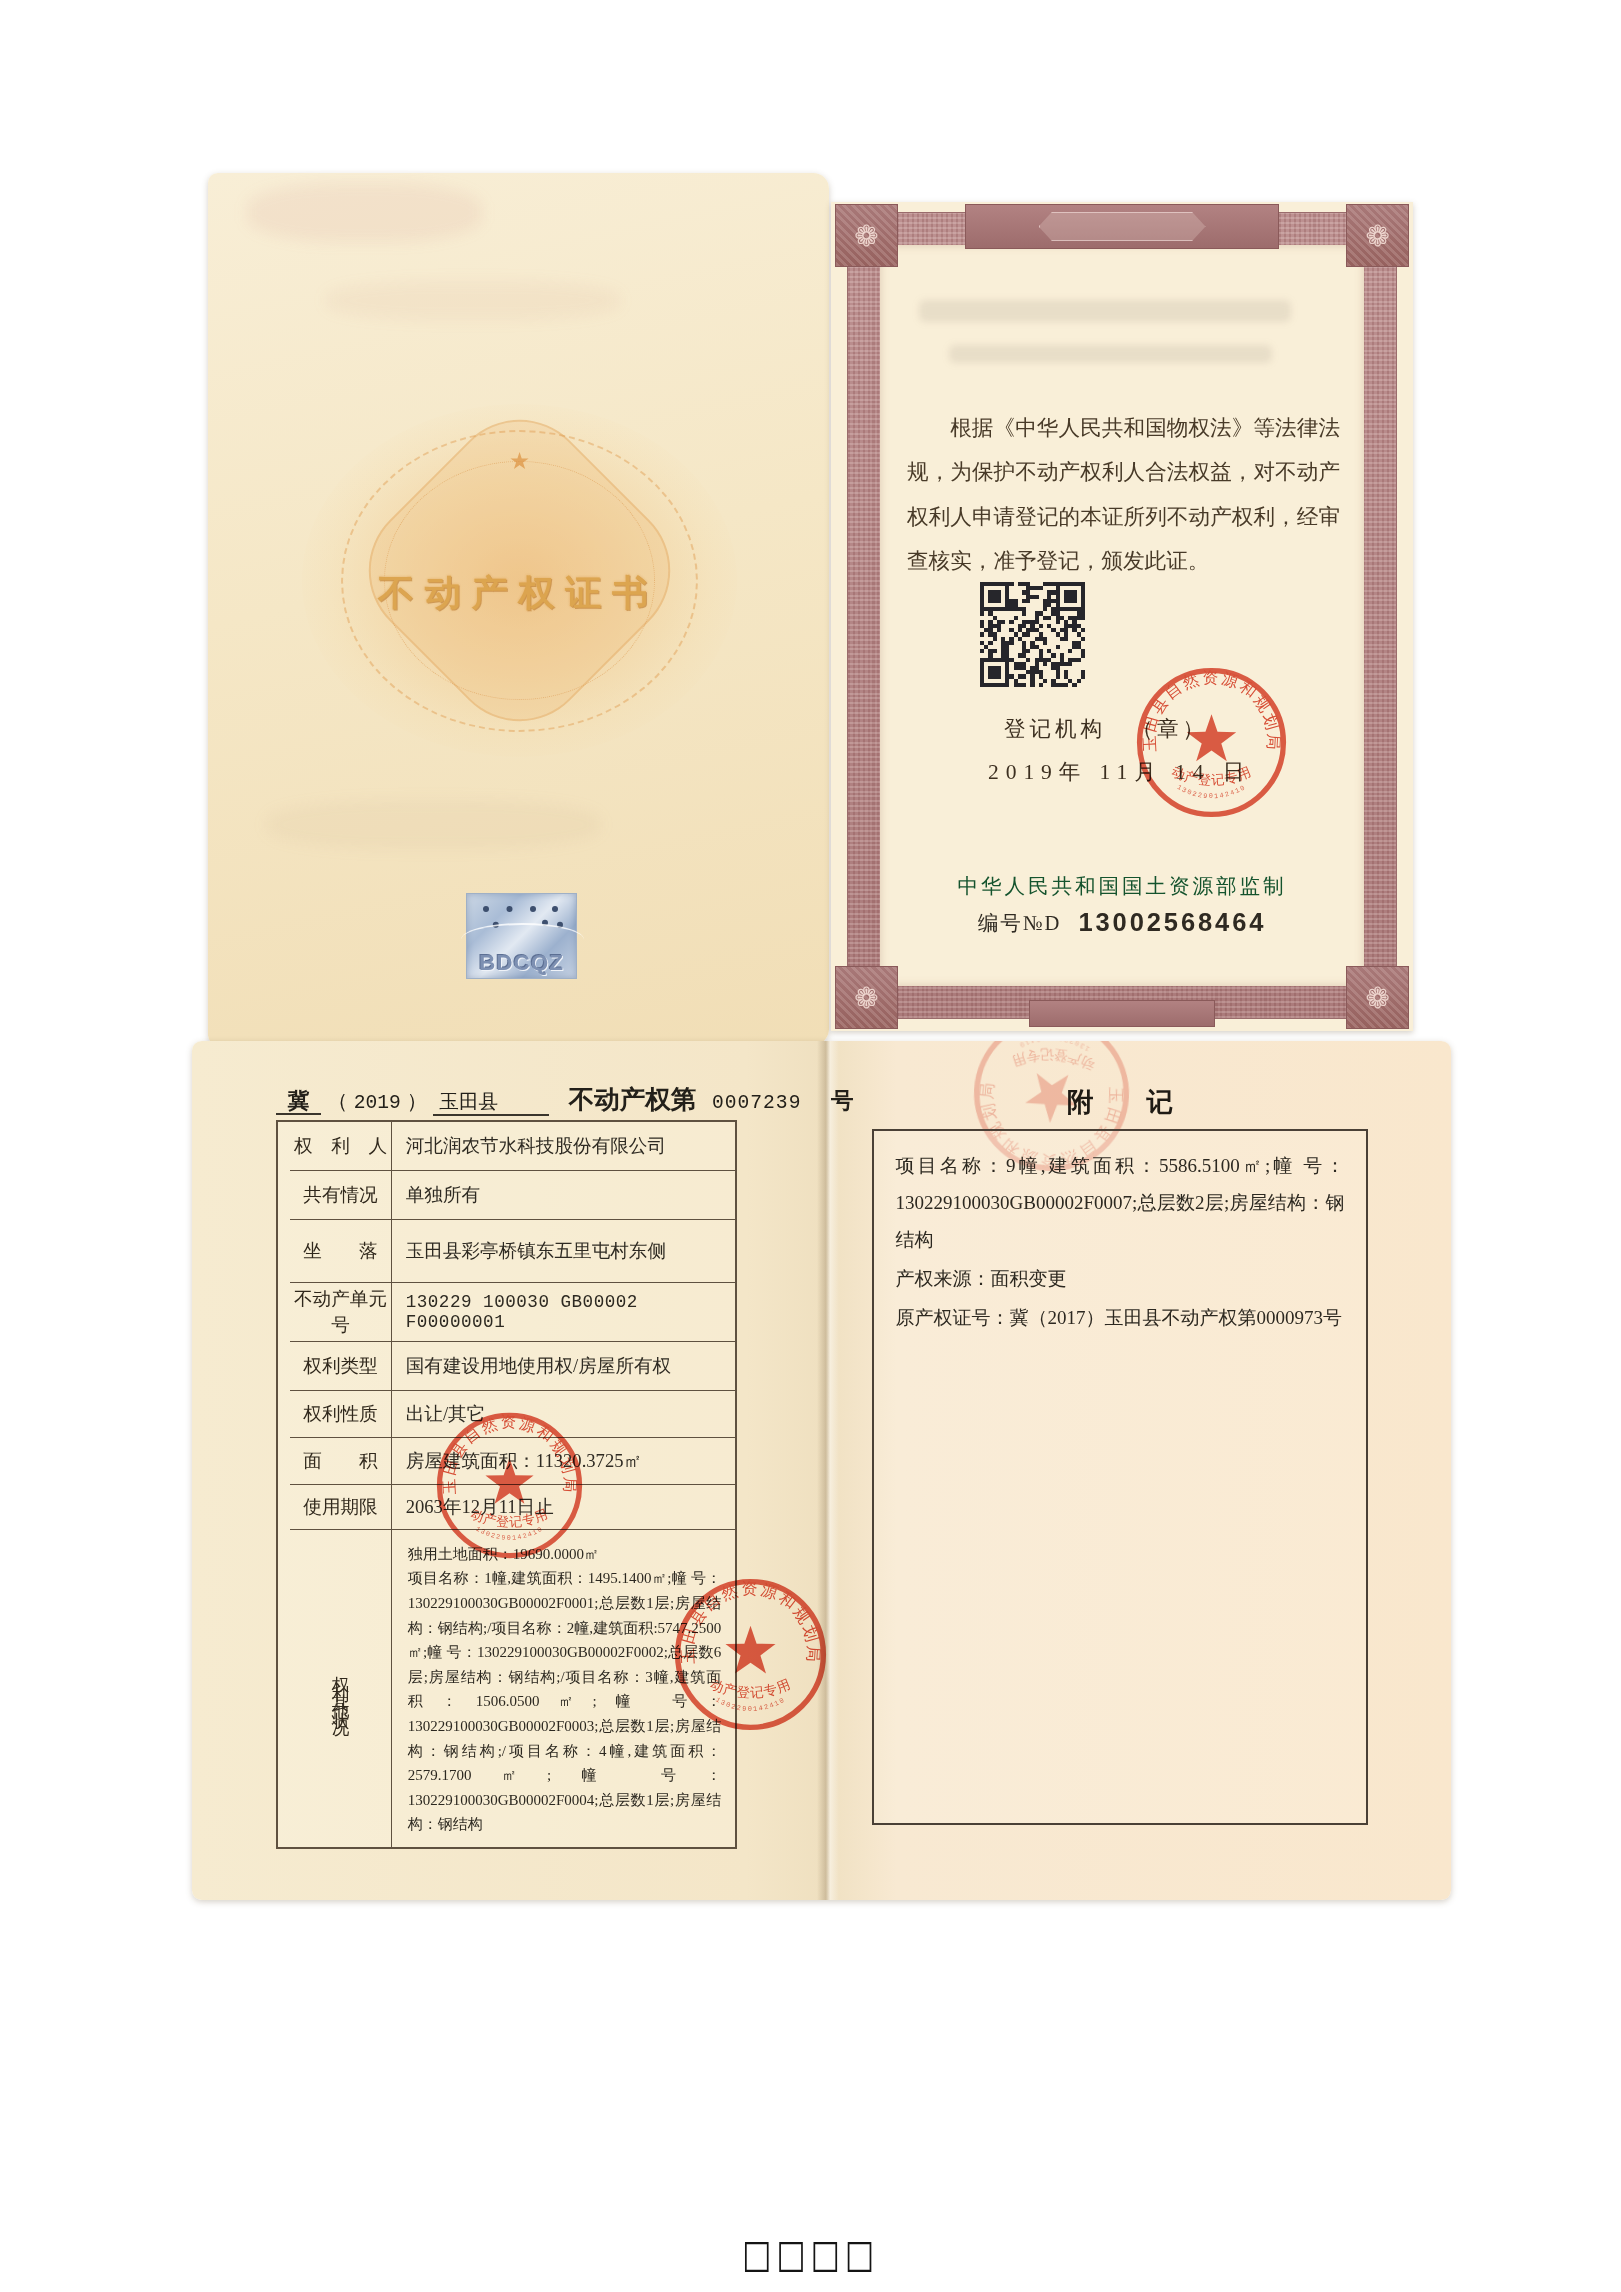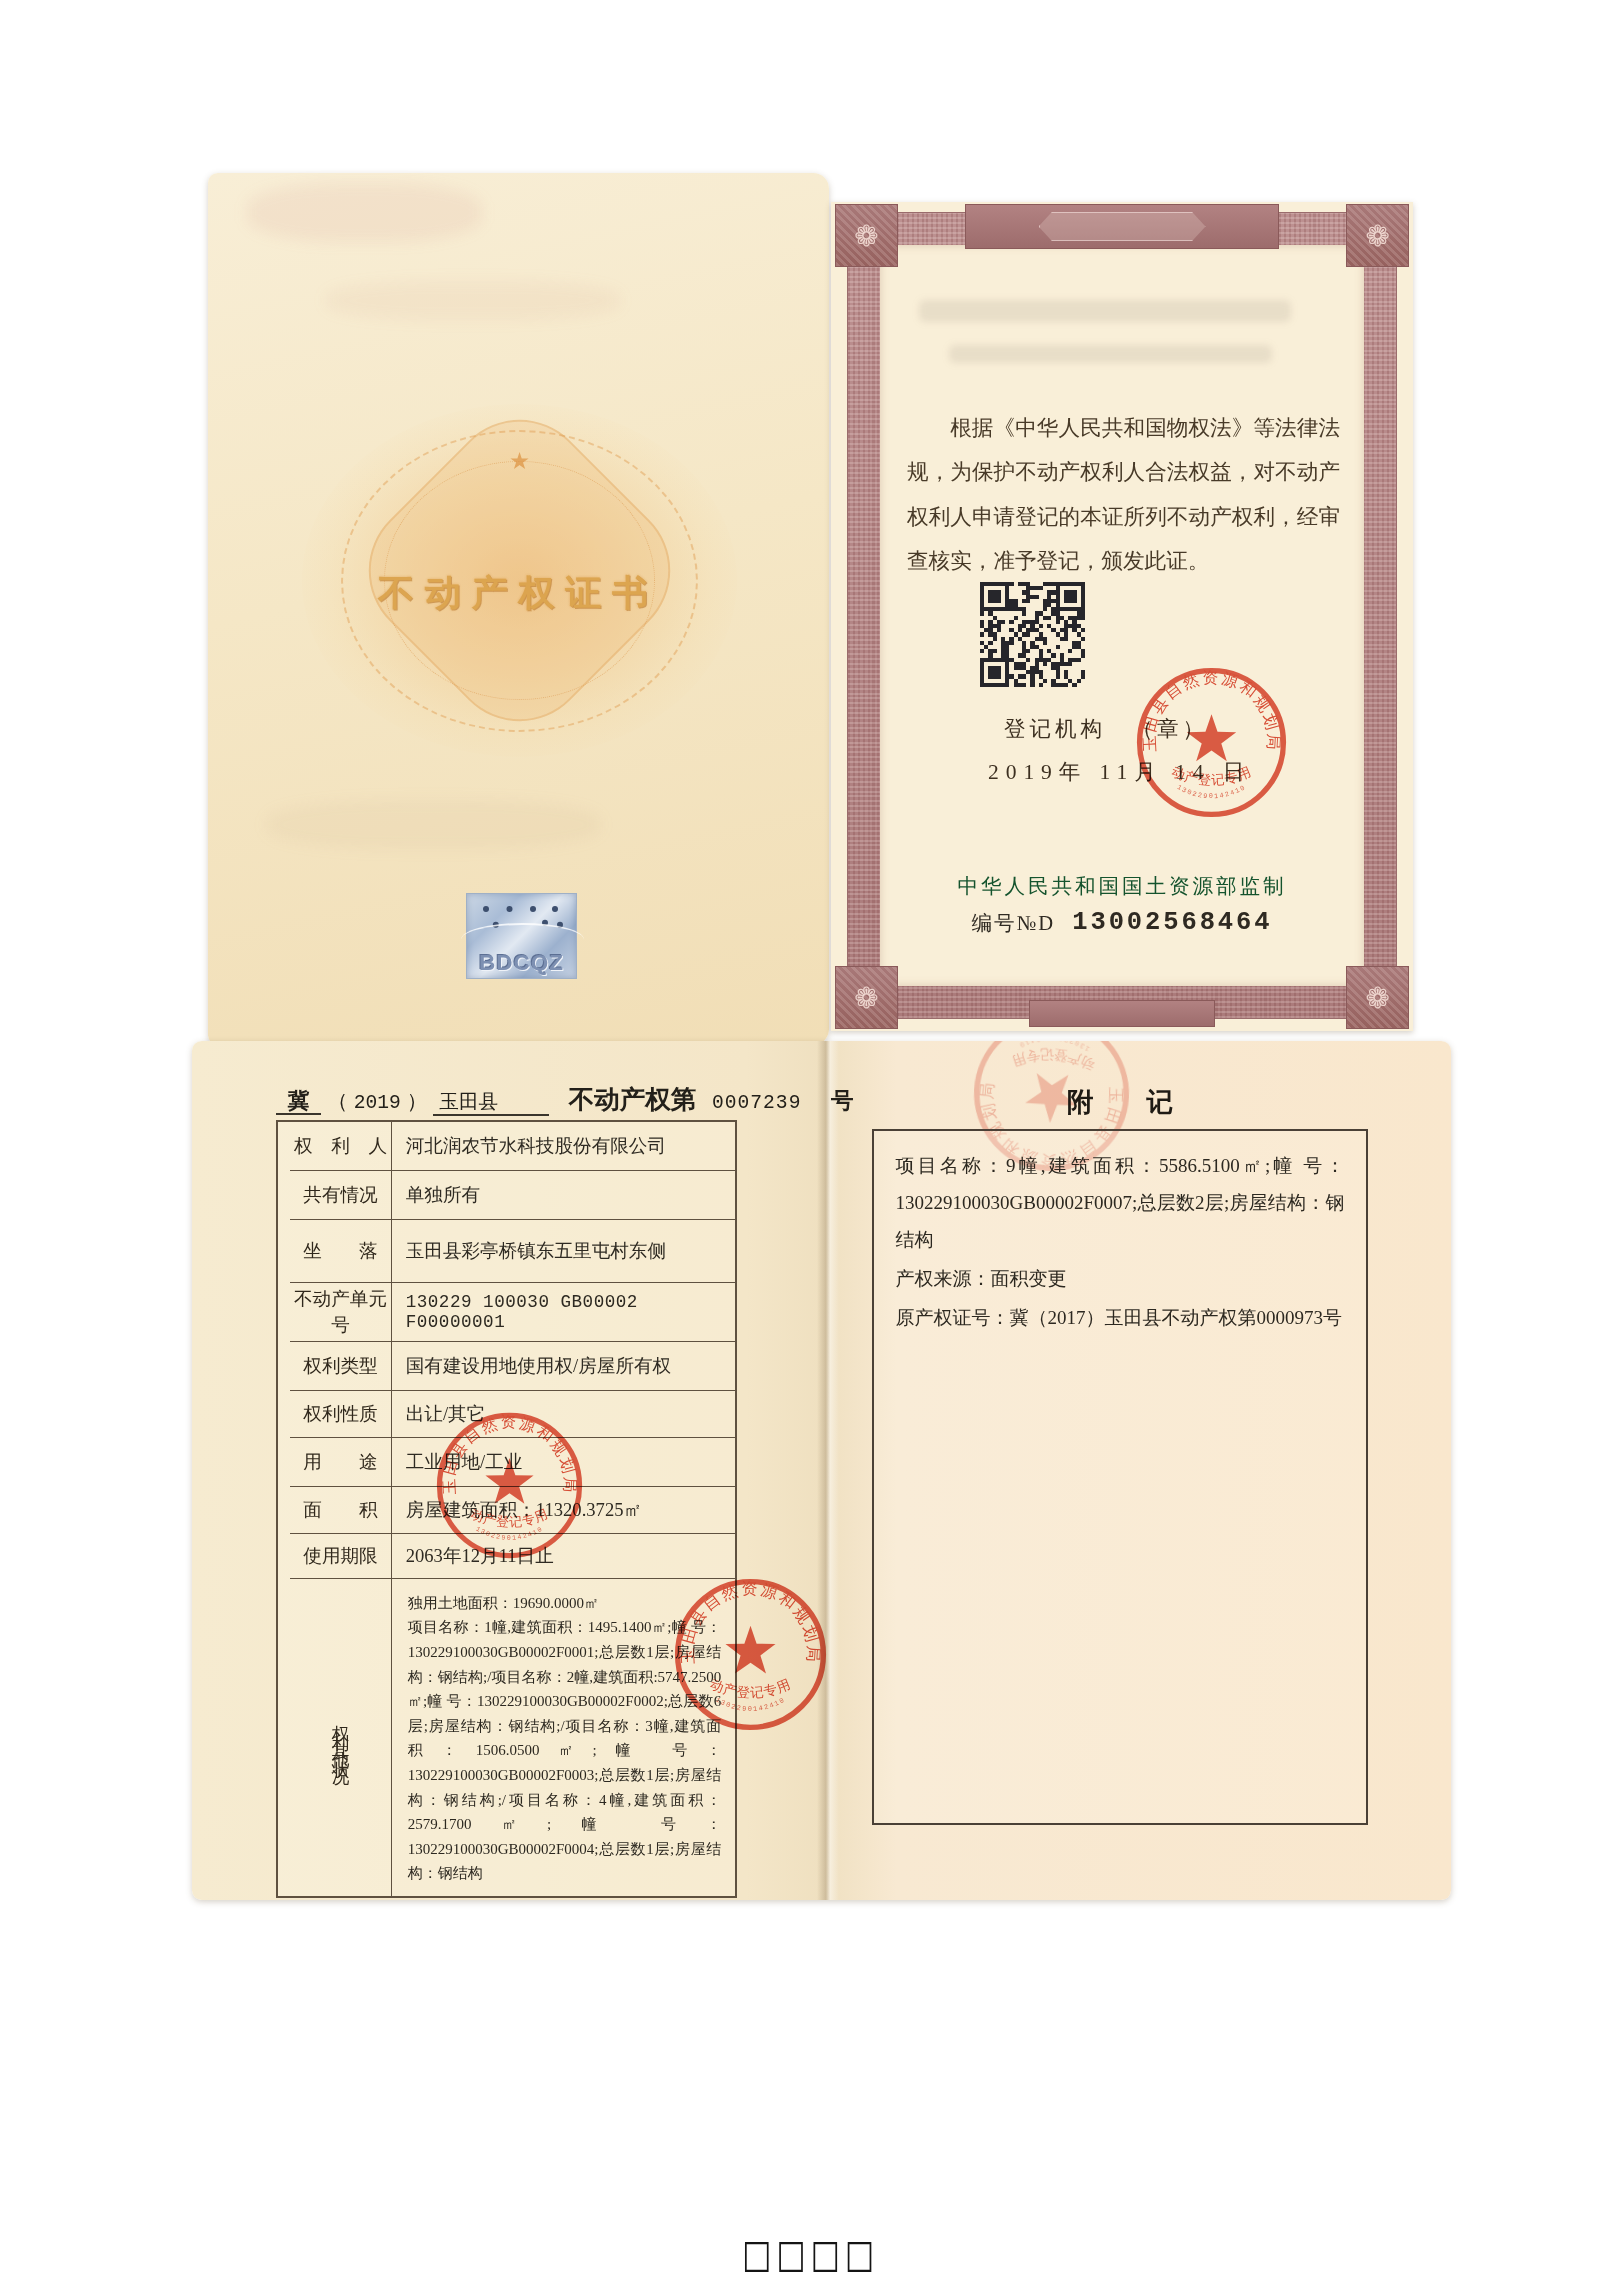--- a/index.html
+++ b/index.html
@@ -70,21 +70,21 @@
     font-size:21.6px; line-height:2.06; text-align:justify; text-indent:2em; color:#483a28; }
   .qr { position:absolute; left:149px; top:380px; width:105px; height:105px; }
   .registry-line { position:absolute; left:173px; top:512px; width:323px;
     font-size:21.6px; letter-spacing:3.9px; color:#3c2f20; }
   .date-line { position:absolute; left:157px; top:555px; width:333px;
     font-size:21.6px; letter-spacing:6.9px; color:#3c2f20; }
   .made-by { position:absolute; left:0; width:100%; top:670px; text-align:center;
     font-size:20.6px; letter-spacing:2.9px; color:#14532d; }
   .serial-row { position:absolute; left:0; width:100%; top:706px; text-align:center; color:#2f2a22; }
   .serial-prefix { font-size:20.6px; letter-spacing:2px; vertical-align:middle; }
-  .serial-number { font-family:Liberation Mono, monospace;
+  .serial-number { font-family:Liberation Sans, sans-serif;
     font-size:25.5px; letter-spacing:2.9px; vertical-align:middle; margin-left:13px; font-weight:bold; }
 
   
   .seal { position:absolute; }
   .seal svg { width:100%; height:100%; mix-blend-mode:multiply; opacity:.9; }
   .seal.faint svg { opacity:.3; filter:blur(0.5px); transform:rotate(183deg); }
 
   
   .spread { left:192px; top:1041px; width:1259px; height:859px; border-radius:9.8px; overflow:hidden;
     background:linear-gradient(90deg,#f6ebd0 0%,#f4e6c8 44%,#efe0c0 50%,#f8e9d2 56%,#f9e7cd 100%); }
@@ -537,24 +537,20 @@
         <div class="cell-value mono">130229 100030 GB00002 F00000001</div>
       </div>
       <div class="trow r5">
         <div class="cell-label">权利类型</div>
         <div class="cell-value">国有建设用地使用权/房屋所有权</div>
       </div>
       <div class="trow r6">
         <div class="cell-label">权利性质</div>
         <div class="cell-value">出让/其它</div>
       </div>
-      <div class="trow r7">
-        <div class="cell-label">用　　途</div>
-        <div class="cell-value">工业用地/工业</div>
-      </div>
       <div class="trow r8">
         <div class="cell-label">面　　积</div>
         <div class="cell-value">房屋建筑面积：11320.3725㎡</div>
       </div>
       <div class="trow r9">
         <div class="cell-label">使用期限</div>
         <div class="cell-value">2063年12月11日止</div>
       </div>
       <div class="trow rother">
         <div class="cell-label">

